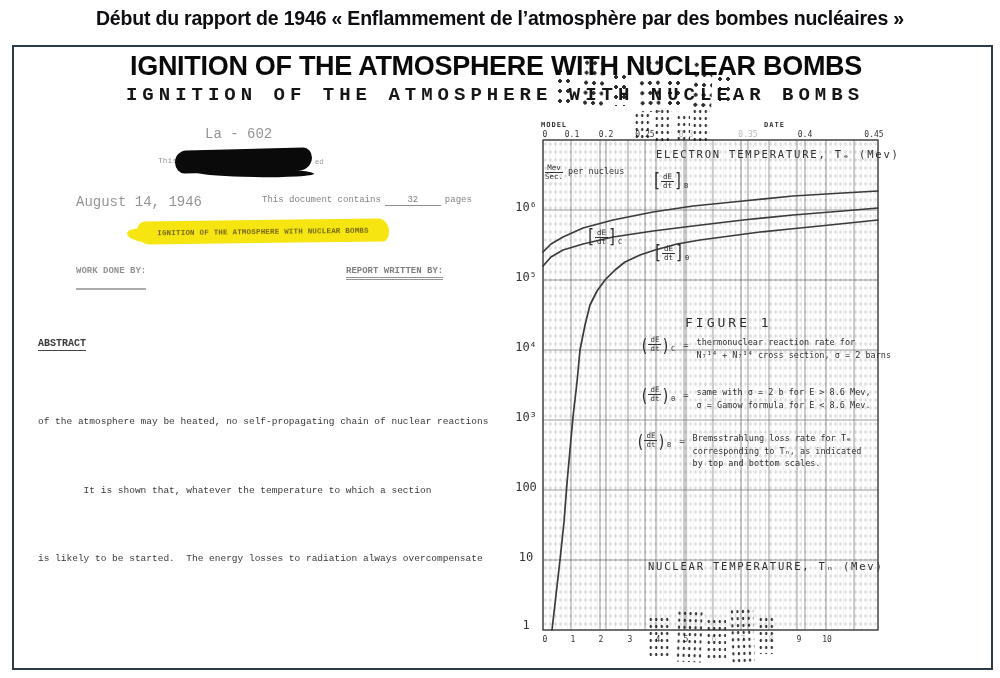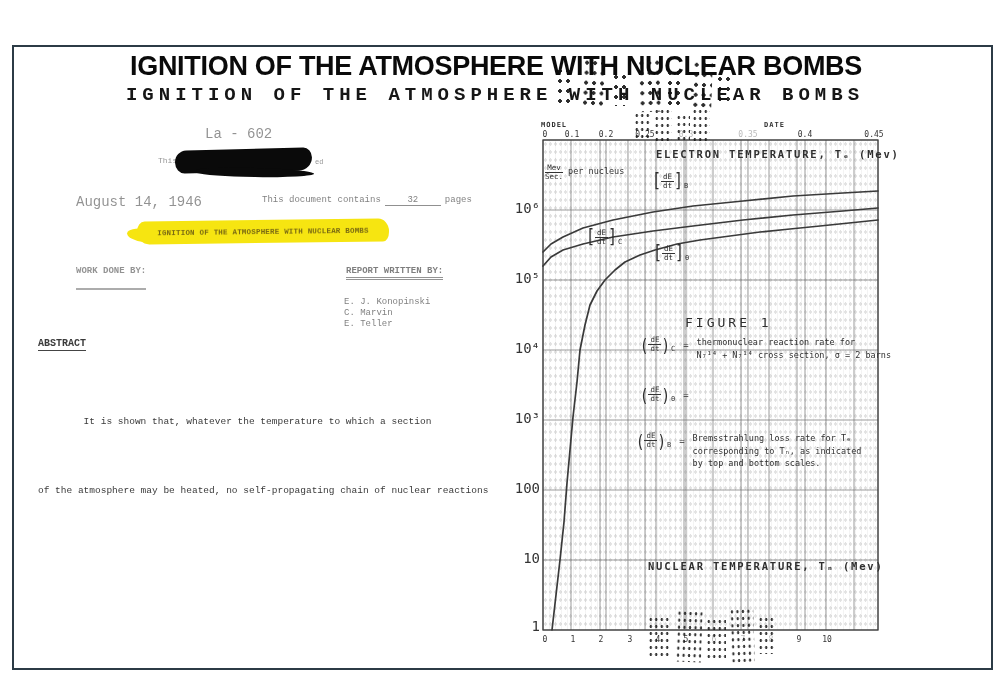--- a/index.html
+++ b/index.html
@@ -59,41 +59,42 @@
   .hand{font-family:"DejaVu Sans Mono",monospace;color:#2f2f2f;filter:blur(.2px);}
   .plot-noise{left:543px;top:140px;width:335px;height:490px;
     background-image:
       repeating-linear-gradient(90deg,rgba(40,40,40,.05) 0 1px,transparent 1px 6px),
       radial-gradient(rgba(30,30,30,.13) 1px,transparent 1.4px);
     background-size:auto,5px 8px;}
   svg .grid{stroke:#707070;stroke-width:.7;}
   svg .frame{fill:none;stroke:#3f3f3f;stroke-width:1.3;}
   svg .curve{fill:none;stroke:#3a3a3a;stroke-width:1.7;stroke-linecap:round;stroke-linejoin:round;}
   .tick{font-family:"DejaVu Sans Mono",monospace;font-size:8px;color:#333;transform:translateX(-50%);}
-  .ytick{font-family:"DejaVu Sans Mono",monospace;font-size:14px;color:#333;width:28px;text-align:right;}
+  .ytick{font-family:"DejaVu Sans Mono",monospace;font-size:12px;color:#333;width:28px;text-align:center;}
   .scale-word{font-size:7px;letter-spacing:1px;color:#333;font-weight:700;
               font-family:"DejaVu Sans Mono",monospace;}
-  .ax-title{font-size:10.5px;letter-spacing:1.8px;font-weight:bold;}
+  .ax-title{font-size:10.5px;letter-spacing:1.8px;}
   .fig-cap{font-size:13px;letter-spacing:3px;}
   .stack{display:inline-flex;flex-direction:column;align-items:center;font-size:7.5px;line-height:8px;}
   .stack>:first-child{border-bottom:1px solid #333;padding:0 2px;}
   .brk{font-size:15px;font-weight:400;transform:scaleY(1.25);display:inline-block;}
   .par{font-size:14px;transform:scaleY(1.3);display:inline-block;}
   .csub{font-size:7px;align-self:flex-end;margin-left:1px;}
   .clabel,.pfrac{display:inline-flex;align-items:center;}
   .legend-row{display:flex;align-items:flex-start;gap:8px;}
   .legend-text{font-size:8.5px;line-height:12.5px;width:215px;}
   .conn{font-size:9px;margin-top:4px;}
   .dim{opacity:.35;}
 </style>
 </head>
 <body>
 
 <div class="page">
 
+  <div class="abs caption">Début du rapport de 1946 « Enflammement de l’atmosphère par des bombes nucléaires »</div>
 
   <div class="abs scanbox"></div>
 
   <div class="abs title-printed">IGNITION OF THE ATMOSPHERE WITH NUCLEAR BOMBS</div>
   <div class="abs title-typed">IGNITION OF THE ATMOSPHERE WITH NUCLEAR BOMBS</div>
 
   <div class="abs dots" style="left:556px;top:66px;width:18px;height:42px;"></div>
   <div class="abs dots" style="left:582px;top:58px;width:22px;height:52px;transform:rotate(3deg);"></div>
   <div class="abs dots" style="left:612px;top:72px;width:16px;height:34px;"></div>
   <div class="abs dots" style="left:638px;top:58px;width:22px;height:54px;transform:rotate(-2deg);"></div>
@@ -115,31 +116,27 @@
   </div>
 
   <div class="abs hl-tail"></div>
   <div class="abs hl">
     <span class="hl-text">IGNITION OF THE ATMOSPHERE WITH NUCLEAR BOMBS</span>
   </div>
 
   <div class="abs tw blur2 workdone">WORK DONE BY:</div>
   <div class="abs tw blur3 writtenby">REPORT WRITTEN BY:</div>
 
-  <div class="abs tw blur3 authors">
-    <div>E. J. Konopinski</div>
-    <div>C. Marvin</div>
-    <div>E. Teller</div>
-  </div>
 
   <div class="abs tw abstract-h blur1">ABSTRACT</div>
 
   <div class="abs tw blur1 abstract">
+    <div>of the atmosphere may be heated, no self-propagating chain of nuclear reactions</div>
     <div>        It is shown that, whatever the temperature to which a section</div>
-    <div>of the atmosphere may be heated, no self-propagating chain of nuclear reactions</div>
+    <div>is likely to be started.  The energy losses to radiation always overcompensate</div>
     
     
     
     
     
     
     
     
     
   </div>
@@ -261,20 +258,24 @@
     <span class="pfrac">
       <span class="par">(</span>
       <span class="stack">
           <span>dE</span>
           <span>dt</span>
         </span>
       <span class="par">)</span>
       <span class="csub">θ</span>
     </span>
     <span class="conn">=</span>
+    <span class="legend-text">
+      <div>same with σ = 2 b for E &gt; 8.6 Mev,</div>
+      <div>σ = Gamow formula for E &lt; 8.6 Mev.</div>
+    </span>
   </div>
   <div class="abs hand legend-row" style="left:636px;top:432px;">
     <span class="pfrac">
       <span class="par">(</span>
       <span class="stack">
           <span>dE</span>
           <span>dt</span>
         </span>
       <span class="par">)</span>
       <span class="csub">B</span>

